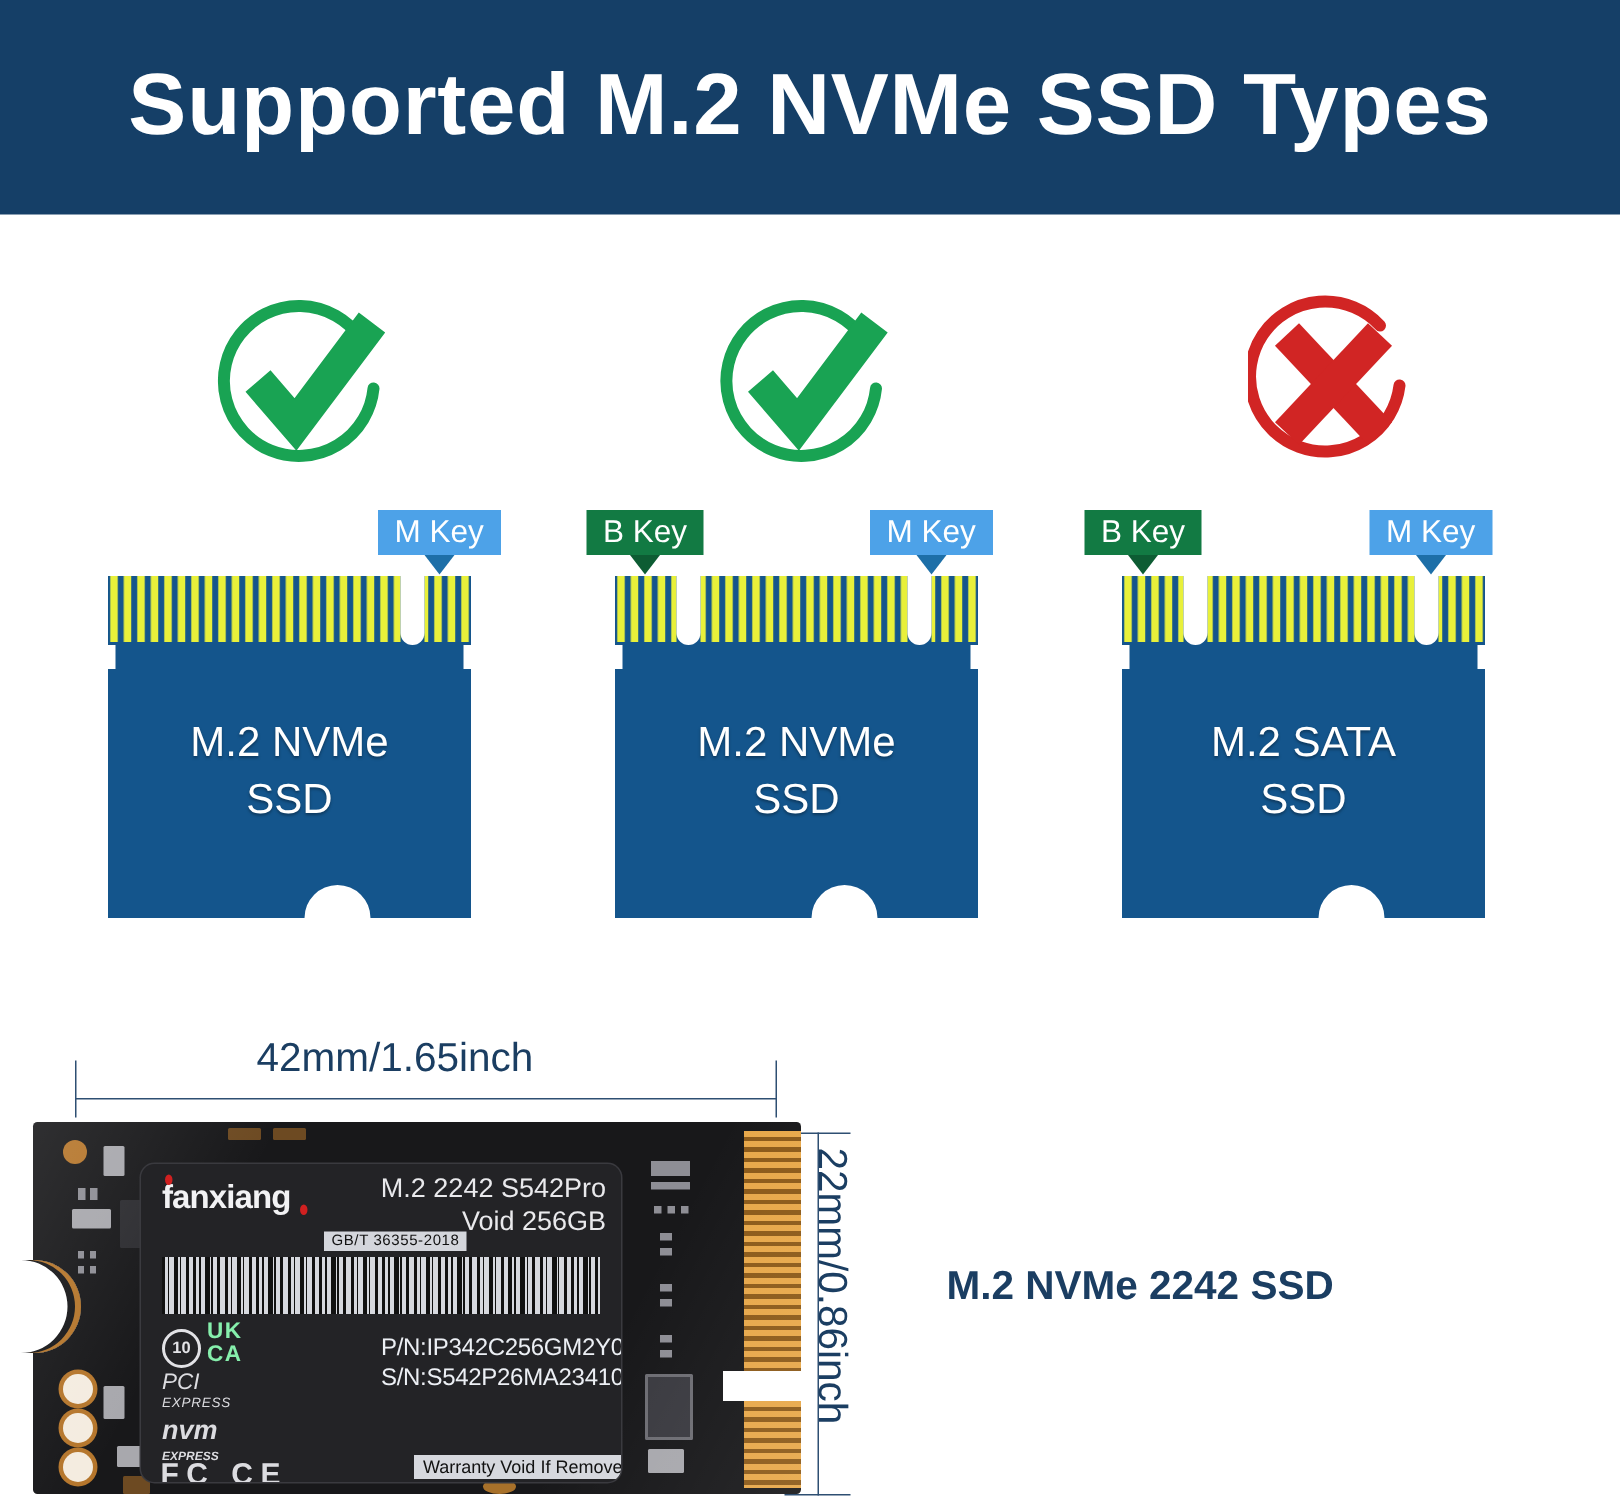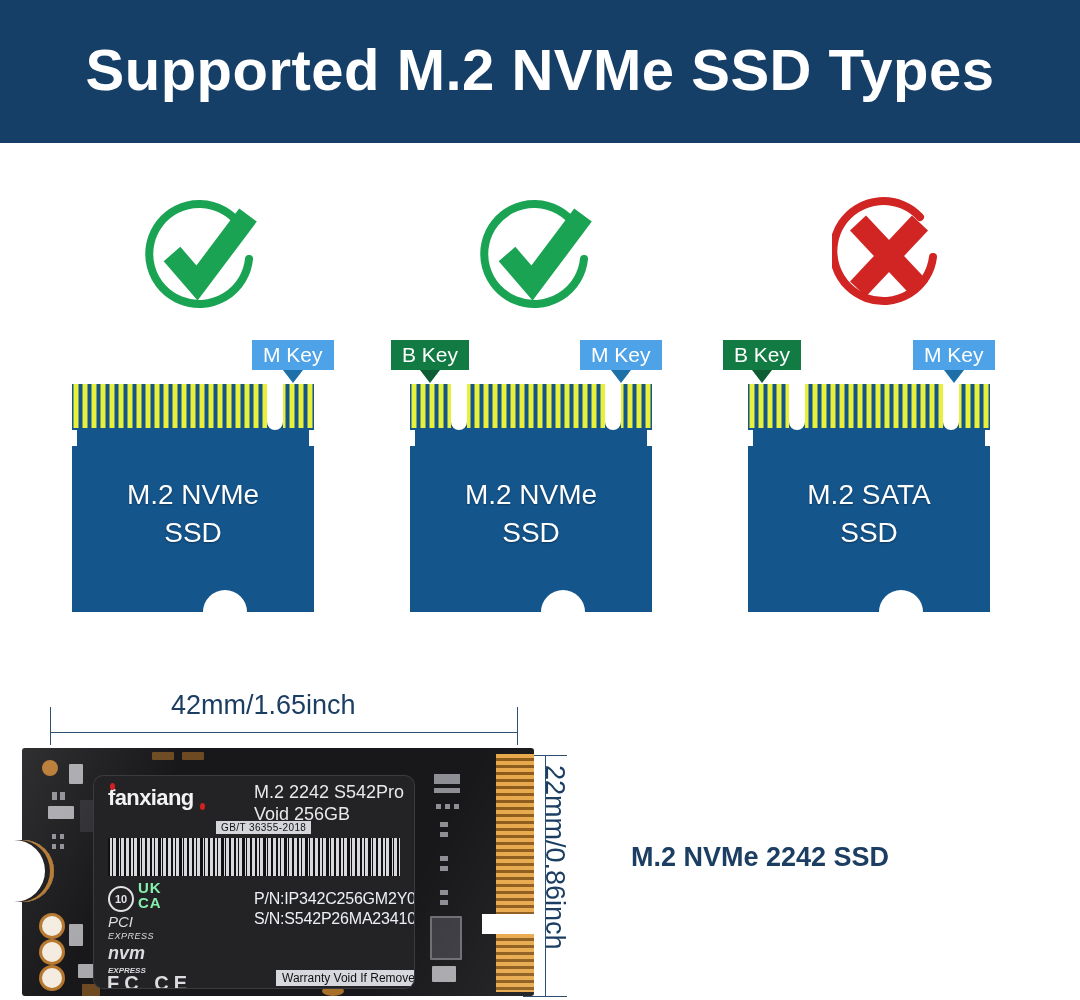--- a/index.html
+++ b/index.html
@@ -109,21 +109,21 @@
     box-shadow:0 0 0 1px #3a3a3f;
     overflow:hidden;
   }
   .brand{
     position:absolute;left:14px;top:9px;color:#f2f2f4;
     font-size:22px;font-weight:bold;letter-spacing:-.6px;
     font-family:"Liberation Sans", sans-serif;
   }
   .brand-dot{position:absolute;width:5px;height:7px;background:#d02020;border-radius:50%;}
   .model{
-    position:absolute;right:10px;top:5px;
+    position:absolute;right:10px;top:5px;text-align:right;
     color:#e9e9ec;font-size:18px;line-height:22px;
     font-family:"Liberation Sans", sans-serif;white-space:nowrap;
   }
   .gbt{
     position:absolute;left:122px;top:45px;
     background:#d4d6dc;color:#111;font-size:10px;
     padding:1px 5px;letter-spacing:.4px;white-space:nowrap;
     font-family:"Liberation Sans", sans-serif;
   }
   .barcode{

